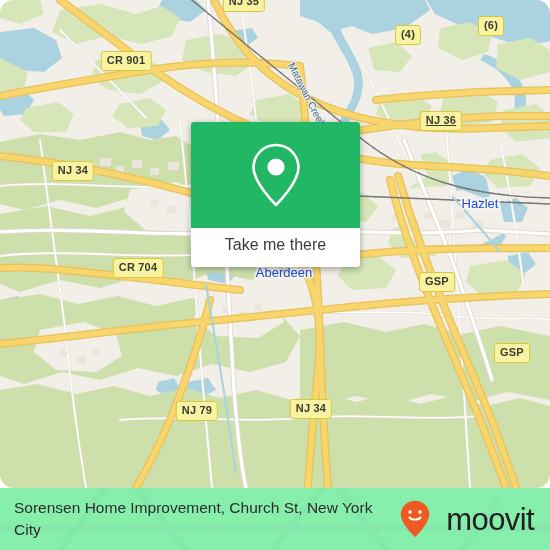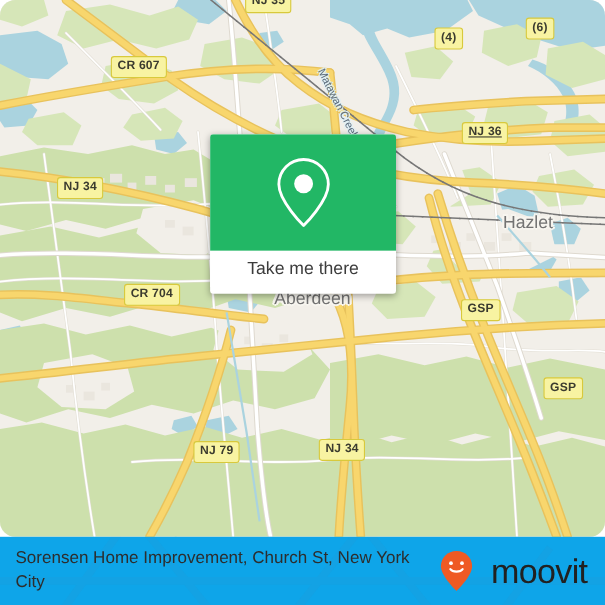--- a/index.html
+++ b/index.html
@@ -41,22 +41,22 @@
     line-height: 1;
     padding: 3px 5px 4px 5px;
     white-space: nowrap;
     letter-spacing: .2px;
   }
 
   
   .place-label {
     position: absolute;
     transform: translate(-50%, -50%);
-    color: #737373;
-    font-size: 16px;
+    color: #1d4ed8;
+    font-size: 13px;
     white-space: nowrap;
     text-shadow:
       -2px 0 #f7f5ef, 2px 0 #f7f5ef, 0 -2px #f7f5ef, 0 2px #f7f5ef,
       -1.5px -1.5px #f7f5ef, 1.5px -1.5px #f7f5ef, -1.5px 1.5px #f7f5ef, 1.5px 1.5px #f7f5ef;
   }
   .water-label {
     position: absolute;
     color: #5a6a7a;
     font-size: 10px;
     white-space: nowrap;
@@ -120,21 +120,21 @@
     white-space: nowrap;
   }
 
   
   #footer {
     position: absolute;
     left: 0;
     top: 488px;
     width: 550px;
     height: 62px;
-    background: #0ea5e9;
+    background: #86efac;
     overflow: hidden;
   }
   #footer-watermark {
     position: absolute;
     left: 0; top: -30px;
     opacity: .055;
   }
   #footer-inner {
     position: relative;
     height: 100%;
@@ -369,21 +369,21 @@
       <path class="rail" d="M 358 196 C 400 198 450 200 500 202 L 550 204"></path>
       <path class="railx" d="M 358 196 C 400 198 450 200 500 202 L 550 204"></path>
 
       <path class="stream" d="M 206 284 C 212 320 218 356 224 392 C 228 420 232 448 236 474"></path>
       <path class="stream" d="M 452 196 C 468 214 484 232 500 252"></path>
     </svg>
 
     <div class="shield" style="left:244px; top:2px;">NJ 35</div>
     <div class="shield" style="left:408px; top:35px;">(4)</div>
     <div class="shield" style="left:491px; top:26px;">(6)</div>
-    <div class="shield" style="left:126px; top:61px;">CR 607</div>
+    <div class="shield" style="left:126px; top:61px;">CR 901</div>
     <div class="shield" style="left:441px; top:121px;text-decoration:underline;">NJ 36</div>
     <div class="shield" style="left:73px; top:171px;">NJ 34</div>
     <div class="shield" style="left:138px; top:268px;">CR 704</div>
     <div class="shield" style="left:437px; top:282px;">GSP</div>
     <div class="shield" style="left:512px; top:353px;">GSP</div>
     <div class="shield" style="left:197px; top:411px;">NJ 79</div>
     <div class="shield" style="left:311px; top:409px;">NJ 34</div>
 
     <div class="place-label" style="left:480px; top:203px;">Hazlet</div>
     <div class="place-label" style="left:284px; top:272px;">Aberdeen</div>

